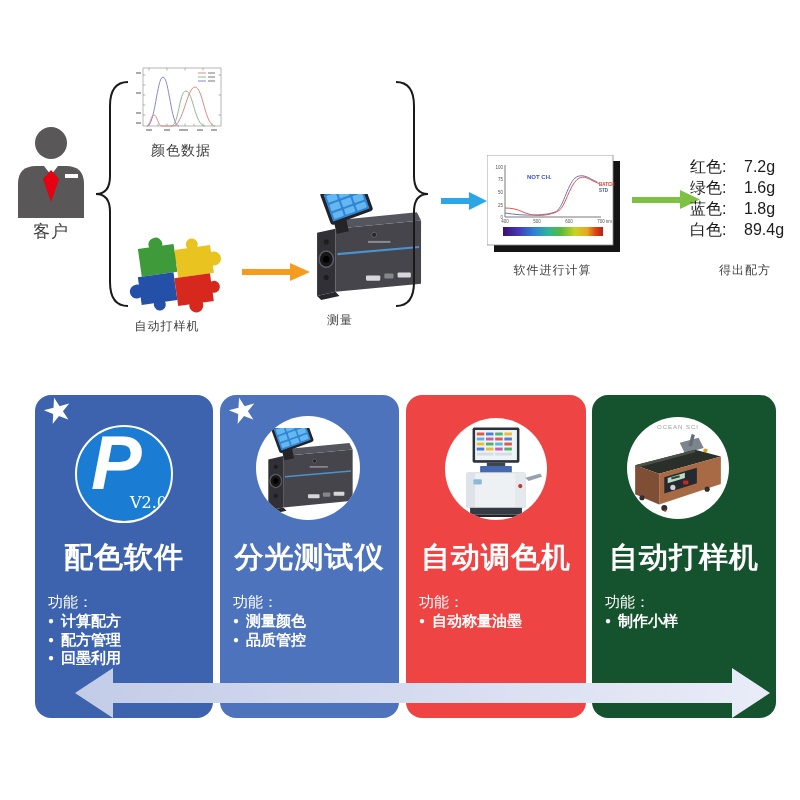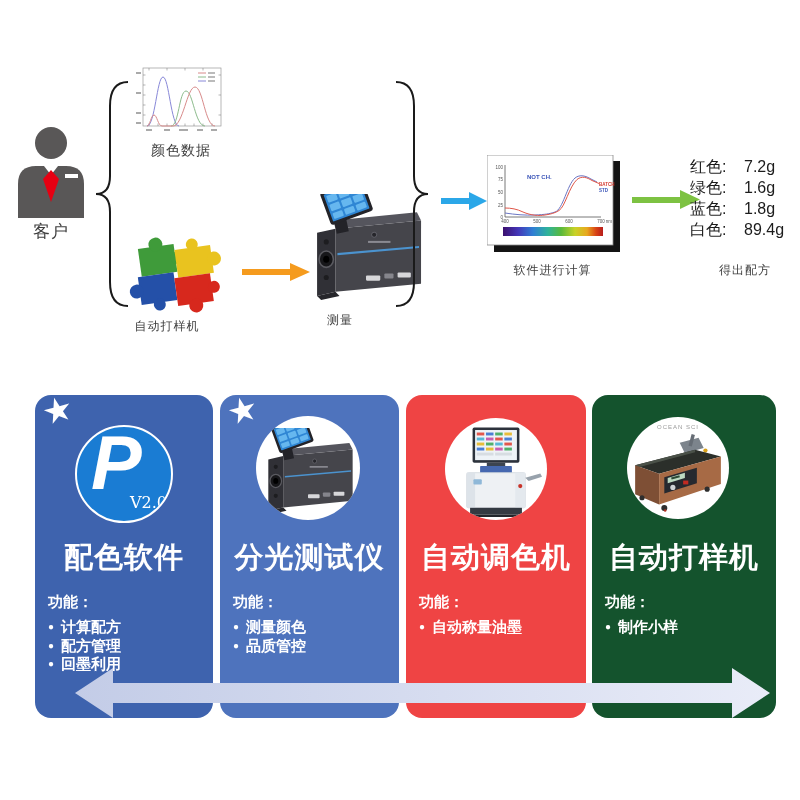--- a/index.html
+++ b/index.html
@@ -18,21 +18,21 @@
   .card.c2{left:220px;width:179px;background:#4e73bd;}
   .card.c3{left:406px;width:180px;background:#ef4444;}
   .card.c4{left:592px;width:184px;background:#14532d;}
   .star{position:absolute;top:-2px;left:7px;font-size:34px;color:#ffffff;transform:rotate(-15deg);line-height:34px;}
   .circle{position:absolute;background:#ffffff;border-radius:50%;overflow:hidden;}
   .logo-circle{left:40px;top:30px;width:98px;height:98px;background:#1a7cd3;border:2px solid #fff;box-sizing:border-box;}
   .logo-p{position:absolute;left:14px;top:-8px;font-size:76px;font-weight:bold;font-style:italic;color:#fff;}
   .logo-ver{position:absolute;left:53px;top:66px;font-size:16px;color:#fff;font-family:"DejaVu Serif","Liberation Serif",serif;text-align:center;}
   .card-title{position:absolute;top:143px;width:100%;text-align:center;font-size:29px;font-weight:bold;color:#ffffff;letter-spacing:1px;}
   .func{position:absolute;top:198px;left:13px;right:8px;color:#fff;}
-  .func-label{font-size:15px;font-weight:bold;margin-bottom:6px;}
+  .func-label{font-size:15px;font-weight:normal;}
   .feat{display:flex;align-items:center;font-size:15px;font-weight:bold;line-height:18.5px;}
   .feat .dot{font-size:10px;margin-right:7px;}
   .img-caption{position:absolute;top:7px;left:0;width:100%;text-align:center;font-size:6px;color:#9a9a9a;letter-spacing:1px;}
   
   #bigArrow{position:absolute;left:60px;top:660px;z-index:2;}
 </style>
 </head>
 <body>
 
 <div id="stage">

